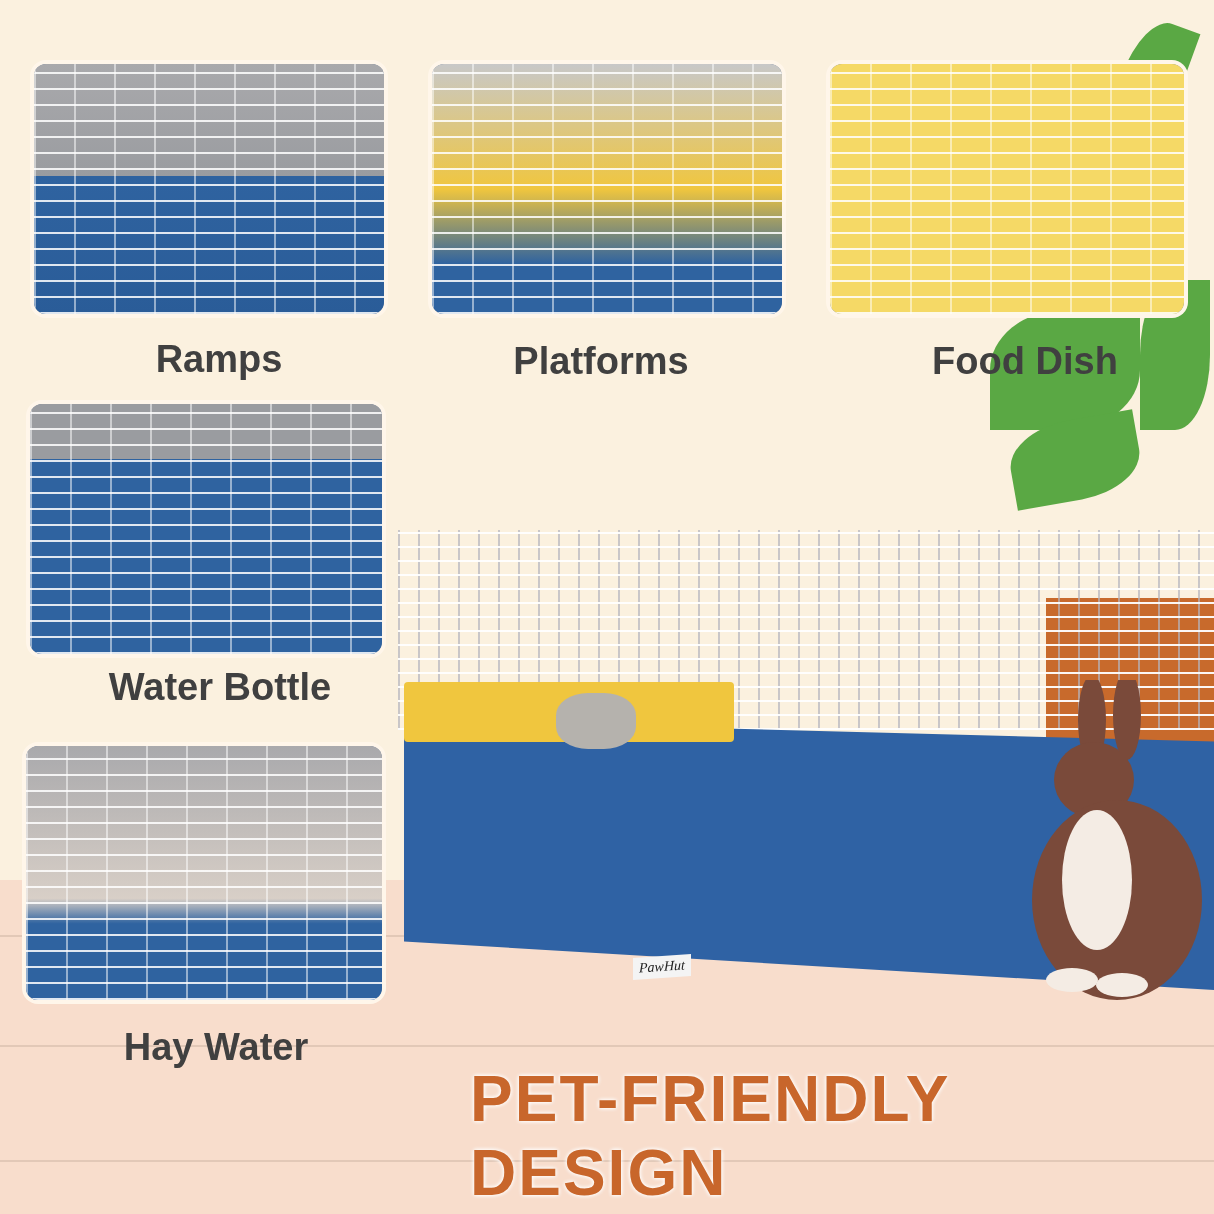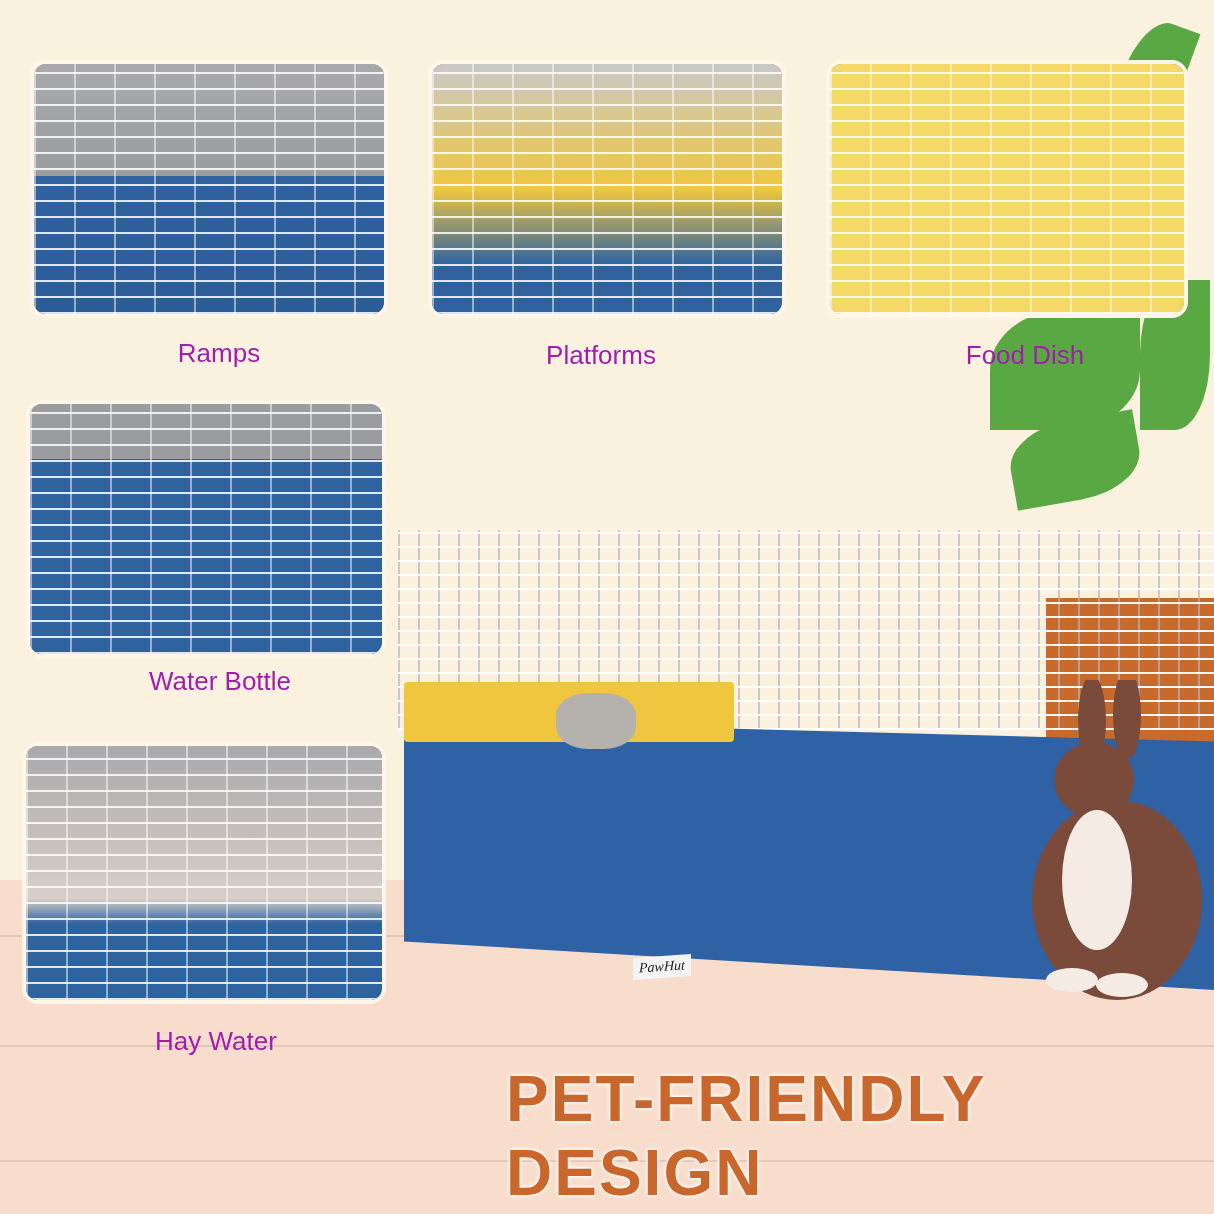--- a/index.html
+++ b/index.html
@@ -2,22 +2,22 @@
 <html><head>
 <meta charset="utf-8">
 <style>
   html,body{margin:0;padding:0;}
   body{width:1214px;height:1214px;position:relative;overflow:hidden;font-family:"Liberation Sans",sans-serif;background:#fbf1df;}
   .floor{position:absolute;left:0;top:880px;width:1214px;height:334px;background:#f8ddcc;}
   .hline{position:absolute;left:0;width:1214px;height:2px;background:#e2c8b7;}
   .panel{position:absolute;border-radius:12px;overflow:hidden;background:#6b7f9a;box-shadow:0 0 0 4px #fff6ea;}
   .panel .bg{position:absolute;inset:0;background:linear-gradient(#a9a9ac 0%,#9a9ca0 45%,#2f63a0 45%,#2a5c98 100%);}
   .wires{position:absolute;inset:0;background-image:repeating-linear-gradient(0deg,rgba(255,255,255,.85) 0 2px,transparent 2px 16px),repeating-linear-gradient(90deg,rgba(255,255,255,.5) 0 2px,transparent 2px 40px);}
-  .label{position:absolute;font-size:26px;color:#a21caf;font-weight:400;text-align:center;}
-  .headline{position:absolute;left:470px;top:1062px;font-size:64px;font-weight:bold;color:#c8662b;letter-spacing:2px;text-shadow:0 0 4px #fff,0 0 4px #fff;margin-left:36px;}
+  .label{position:absolute;font-size:38px;color:#404040;font-weight:700;text-align:center;}
+  .headline{position:absolute;left:470px;top:1062px;font-size:64px;font-weight:bold;color:#c8662b;letter-spacing:2px;text-shadow:0 0 4px #fff,0 0 4px #fff;}
   .cage{position:absolute;left:398px;top:530px;width:816px;height:200px;background-image:repeating-linear-gradient(0deg,rgba(255,255,255,.95) 0 2px,transparent 2px 14px),repeating-linear-gradient(90deg,rgba(180,180,190,.7) 0 2px,transparent 2px 20px);}
   .base{position:absolute;left:404px;top:720px;width:810px;height:270px;background:#2f62a4;clip-path:polygon(0 0,100% 8%,100% 100%,0 82%);}
   .platform{position:absolute;left:404px;top:682px;width:330px;height:60px;background:#f0c63e;border-radius:4px;}
   .bowl{position:absolute;left:556px;top:693px;width:80px;height:56px;border-radius:40%;background:#b5b2ad;}
   .logo{position:absolute;left:633px;top:956px;width:58px;height:22px;background:#f4f4f4;font-family:"Liberation Serif",serif;font-style:italic;font-size:14px;line-height:22px;text-align:center;color:#222;transform:skewY(-4deg);}
   .pot{position:absolute;left:1046px;top:598px;width:168px;height:150px;background:#c86a2c;}
   .leaf{position:absolute;background:#5aa844;border-radius:50% 0 50% 0;}
   .rabbit{position:absolute;left:1022px;top:680px;width:190px;height:320px;}
 </style>
 </head>

